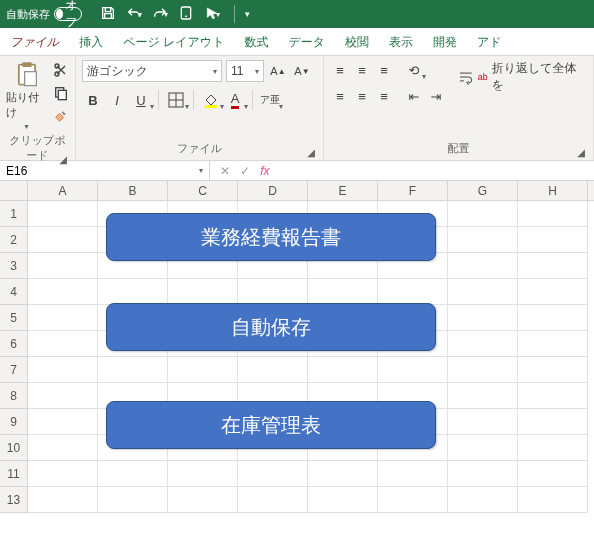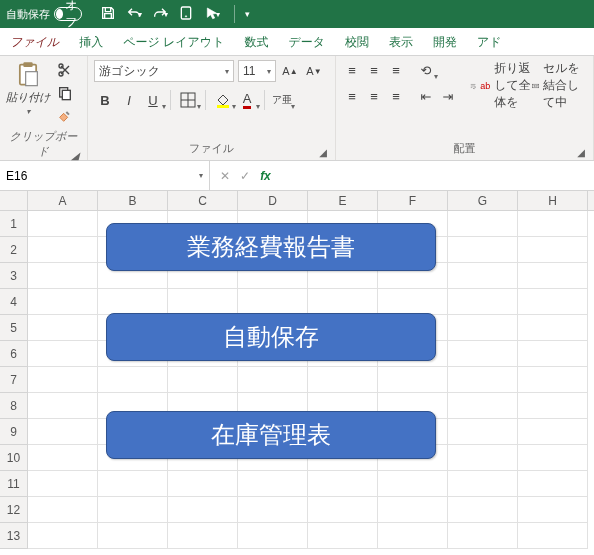--- a/index.html
+++ b/index.html
@@ -46,38 +46,38 @@
   .font-row2 .ribbtn{ width:22px;}
 
   .align-rows{ display:flex; flex-direction:column; gap:6px;}
   .align-row{ display:flex; gap:2px;}
   .align-row .ribbtn{ width:20px;}
   .align-extra{ display:flex; flex-direction:row; margin-left:6px;}
   .align-extra .line{ display:flex; align-items:center; gap:4px; font-size:12px; color:#444;}
   .align-extra svg{width:16px;height:16px;}
 
   
-  .fx-row{ height:30px; display:flex; align-items:stretch; border-bottom:1px solid #d4d4d4;}
+  .fx-row{ height:20px; display:flex; align-items:stretch; border-bottom:1px solid #d4d4d4;}
   .namebox{ width:210px; border-right:1px solid #d4d4d4; display:flex; align-items:center; padding:0 6px; background:#fff; justify-content:space-between;}
   .namebox input{ border:none; outline:none; width:60px; font-size:12px;}
   .fx-btns{ display:flex; align-items:center; gap:10px; padding:0 10px; color:#a0a0a0;}
-  .fx-btns .fxi{ font-style:italic; color:#15803d;font-weight:bold;}
+  .fx-btns .fxi{ font-style:italic; color:#ec4899;}
   .fx-input{ flex:1; border:none; outline:none; padding:0 6px;}
 
   
   .grid{ position:relative; overflow:hidden; height: calc(555px - 28px - 28px - 105px - 26px); }
   .colheads{ display:flex; height:20px; background:#f3f2f1; border-bottom:1px solid #d4d4d4;}
   .corner{ width:28px; border-right:1px solid #d4d4d4; background:#f3f2f1;}
   .colhead{ width:70px; border-right:1px solid #d4d4d4; text-align:center; font-size:12px; color:#555; line-height:20px;}
   .rows{ position:relative;}
   .row{ display:flex; height:26px;}
   .rowhead{ width:28px; border-right:1px solid #d4d4d4; border-bottom:1px solid #d4d4d4; background:#f3f2f1; text-align:center; font-size:12px; color:#555; line-height:26px;}
   .cell{ width:70px; border-right:1px solid #e1e1e1; border-bottom:1px solid #e1e1e1;}
   
-  .shape-btn{ position:absolute; left: calc(28px + 70px + 8px); width: 330px; height:48px; background:#4472c4; border:1px solid #2f528f; border-radius:8px; color:#fff; display:flex; align-items:center; justify-content:center; font-size:24px; box-shadow: 1px 1px 2px rgba(0,0,0,0.2);}
+  .shape-btn{ position:absolute; left: calc(28px + 70px + 8px); width: 330px; height:48px; background:#4472c4; border:1px solid #2f528f; border-radius:8px; color:#fff; display:flex; align-items:center; justify-content:center; font-size:20px; box-shadow: 1px 1px 2px rgba(0,0,0,0.2);}
   .shape1{ top: 32px;}
   .shape2{ top: 122px;}
   .shape3{ top: 220px;}
 </style>
 </head>
 <body>
 
 <div class="titlebar">
   <div class="autosave">
     <span>自動保存</span>
@@ -128,21 +128,21 @@
   <div class="tab">数式</div>
   <div class="tab">データ</div>
   <div class="tab">校閲</div>
   <div class="tab">表示</div>
   <div class="tab">開発</div>
   <div class="tab">アド</div>
 </div>
 
 <div class="ribbon">
 
-  <div class="group" style="width:88px;font-style:italic;">
+  <div class="group" style="width:76px;">
     <div class="group-body">
       <div class="clip-main">
         <svg viewBox="0 0 24 24">
             <rect x="5" y="4" width="14" height="17" rx="1" fill="#fff" stroke="#a38b5d" stroke-width="1.5"></rect>
             <rect x="8" y="2" width="8" height="4" rx="1" fill="#a38b5d"></rect>
             <rect x="10" y="10" width="10" height="12" fill="#fff" stroke="#888"></rect>
           </svg>
         <span style="font-size:11px;">貼り付け</span>
         <span class="caret">▾</span>
       </div>
@@ -237,27 +237,20 @@
         </div>
       </div>
       <div class="align-extra">
         <div class="line">
           <svg viewBox="0 0 16 16">
               <path d="M2 4h12M2 8h9a3 3 0 010 6h-2m0 0l2-2m-2 2l2 2M2 12h4" stroke="#444" fill="none"></path>
             </svg>
           <span style="font-size:9px;color:#c00;">ab</span>
           <span>折り返して全体を</span>
         </div>
-        <div class="line">
-          <svg viewBox="0 0 16 16">
-              <rect x="1" y="4" width="14" height="8" fill="none" stroke="#444"></rect>
-              <path d="M4 8h8M4 8l2-2M4 8l2 2M12 8l-2-2M12 8l-2 2" stroke="#444" fill="none"></path>
-            </svg>
-          <span>セルを結合して中</span>
-        </div>
       </div>
     </div>
     <div class="group-label"><span>配置</span><span class="launcher">◢</span></div>
   </div>
 </div>
 
 <div class="fx-row">
   <div class="namebox">
     <input value="E16" style="">
     <span class="caret">▾</span>
@@ -398,31 +391,20 @@
         <div class="cell"></div>
         <div class="cell"></div>
         <div class="cell"></div>
         <div class="cell"></div>
         <div class="cell"></div>
         <div class="cell"></div>
         <div class="cell"></div>
         <div class="cell"></div>
       </div>
       <div class="row">
-        <div class="rowhead">12</div>
-        <div class="cell"></div>
-        <div class="cell"></div>
-        <div class="cell"></div>
-        <div class="cell"></div>
-        <div class="cell"></div>
-        <div class="cell"></div>
-        <div class="cell"></div>
-        <div class="cell"></div>
-      </div>
-      <div class="row">
         <div class="rowhead">13</div>
         <div class="cell"></div>
         <div class="cell"></div>
         <div class="cell"></div>
         <div class="cell"></div>
         <div class="cell"></div>
         <div class="cell"></div>
         <div class="cell"></div>
         <div class="cell"></div>
       </div>

